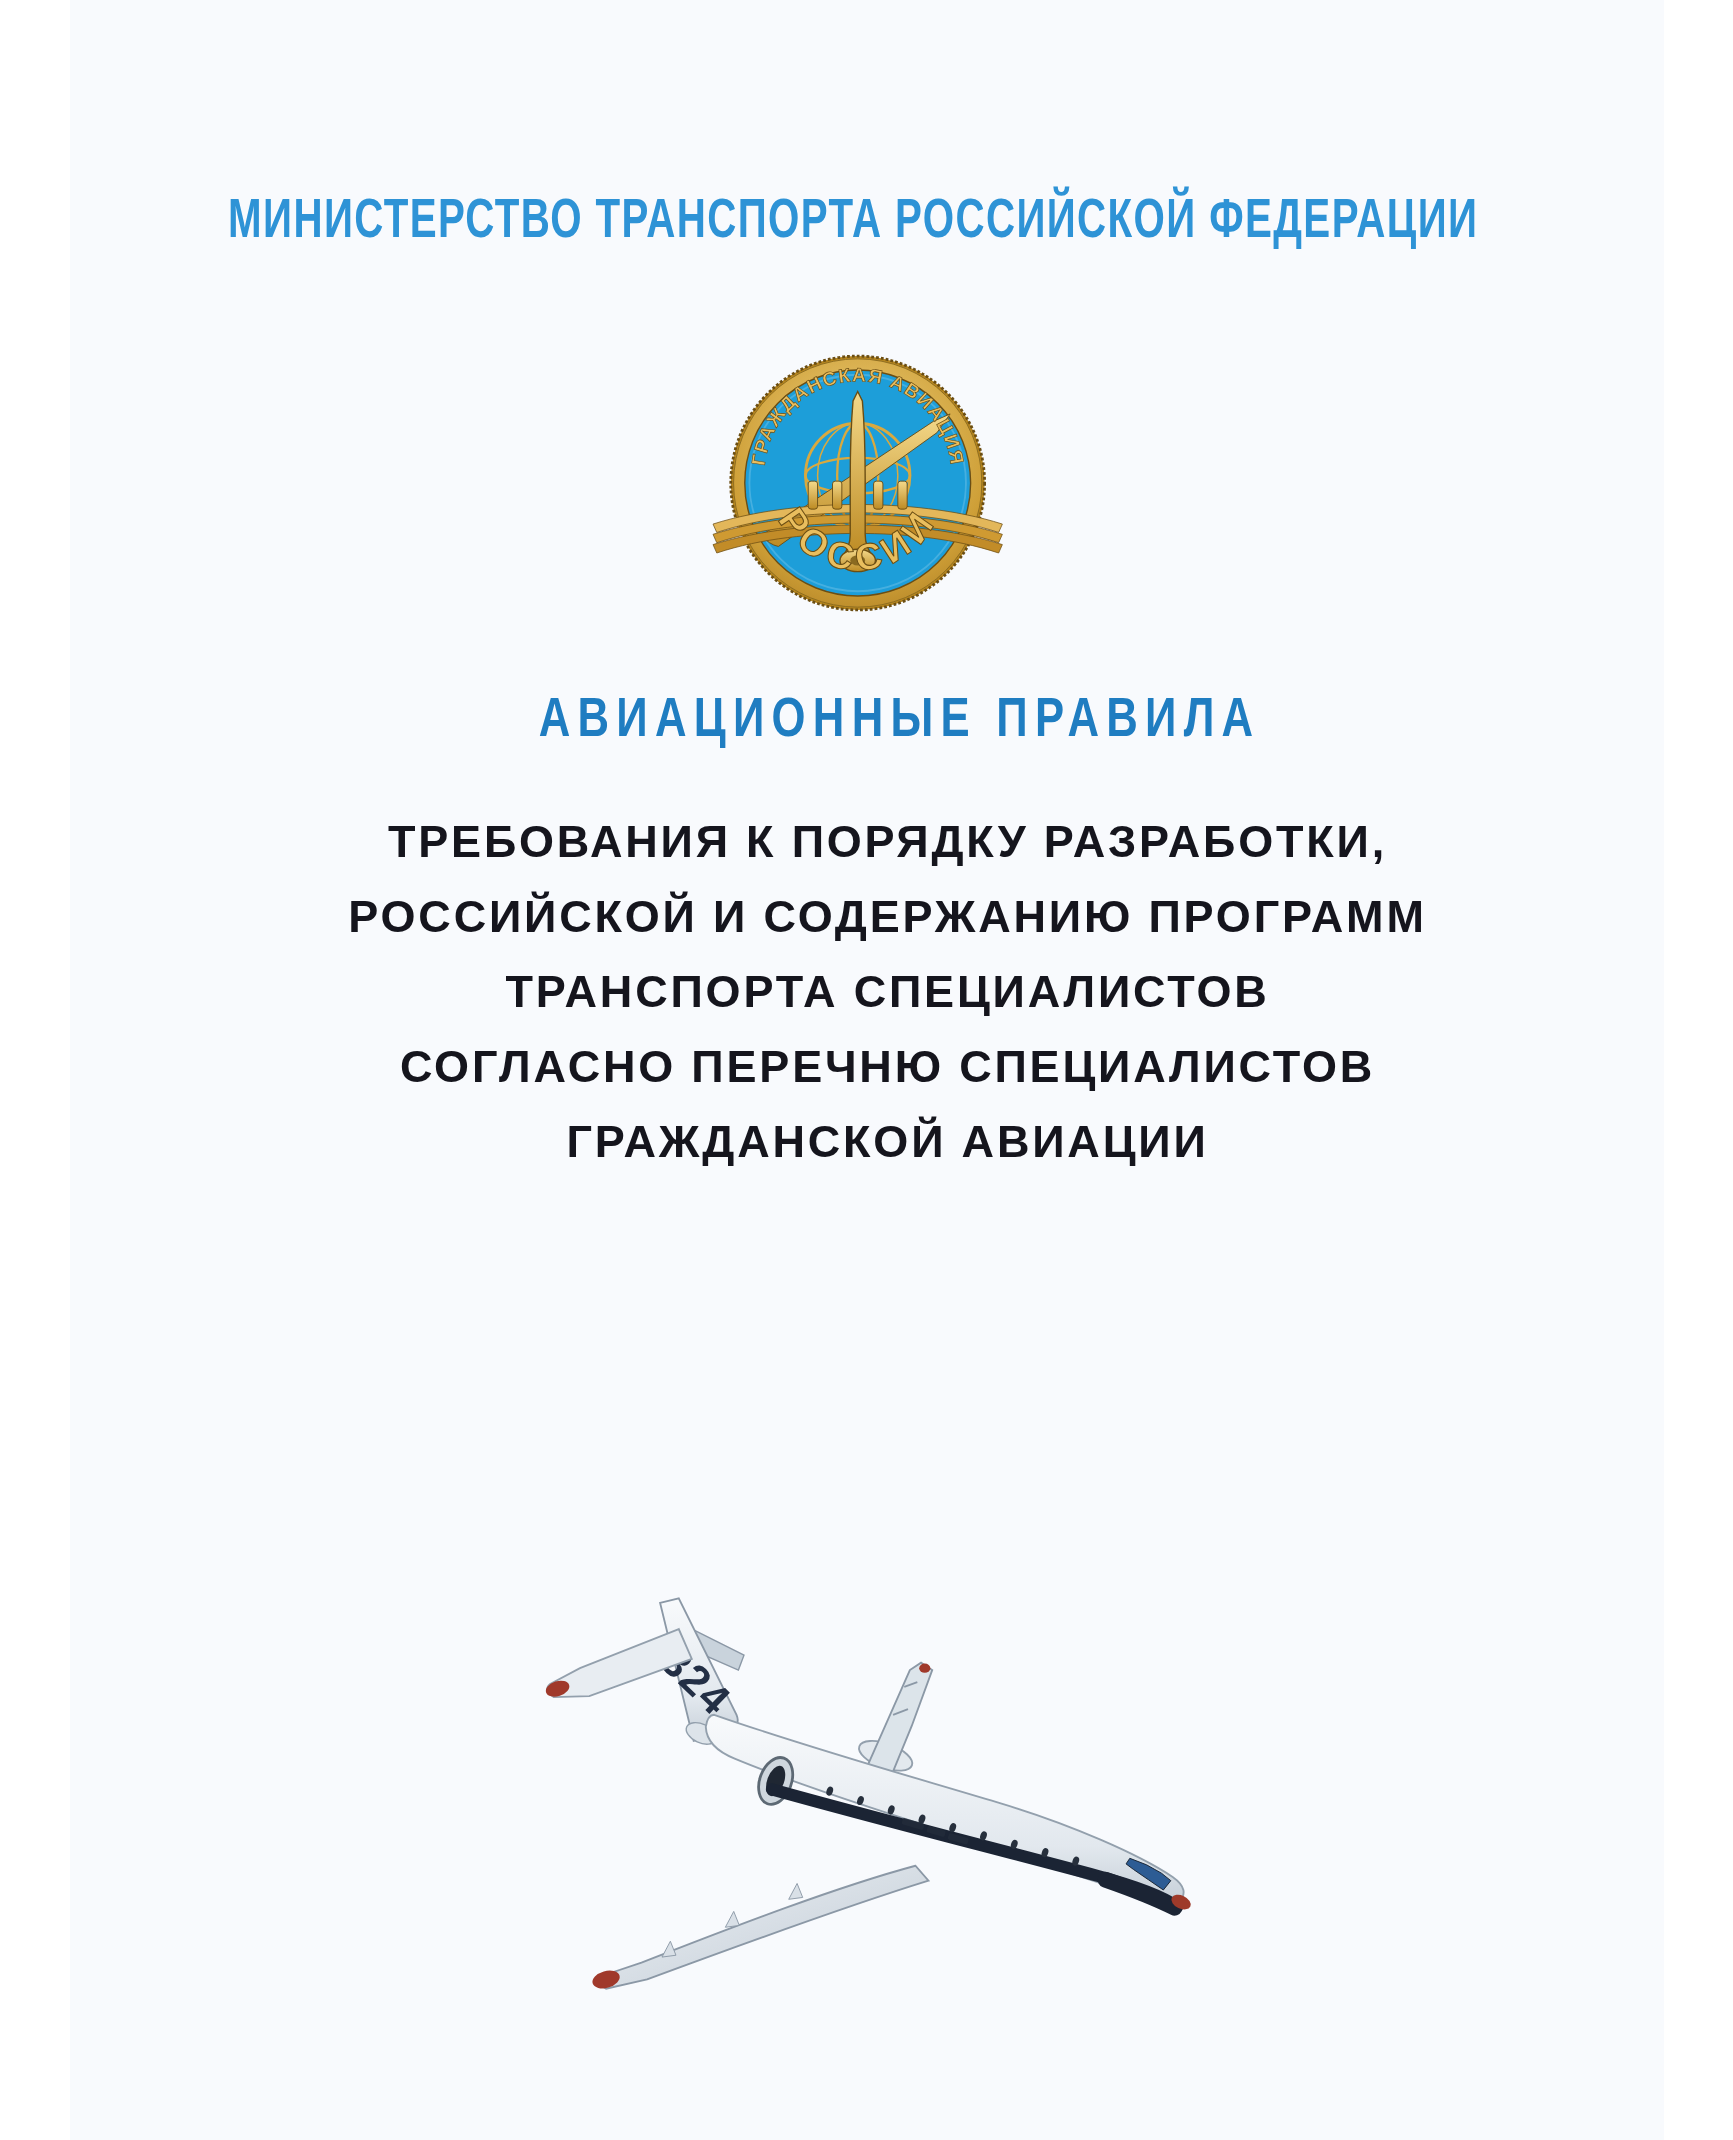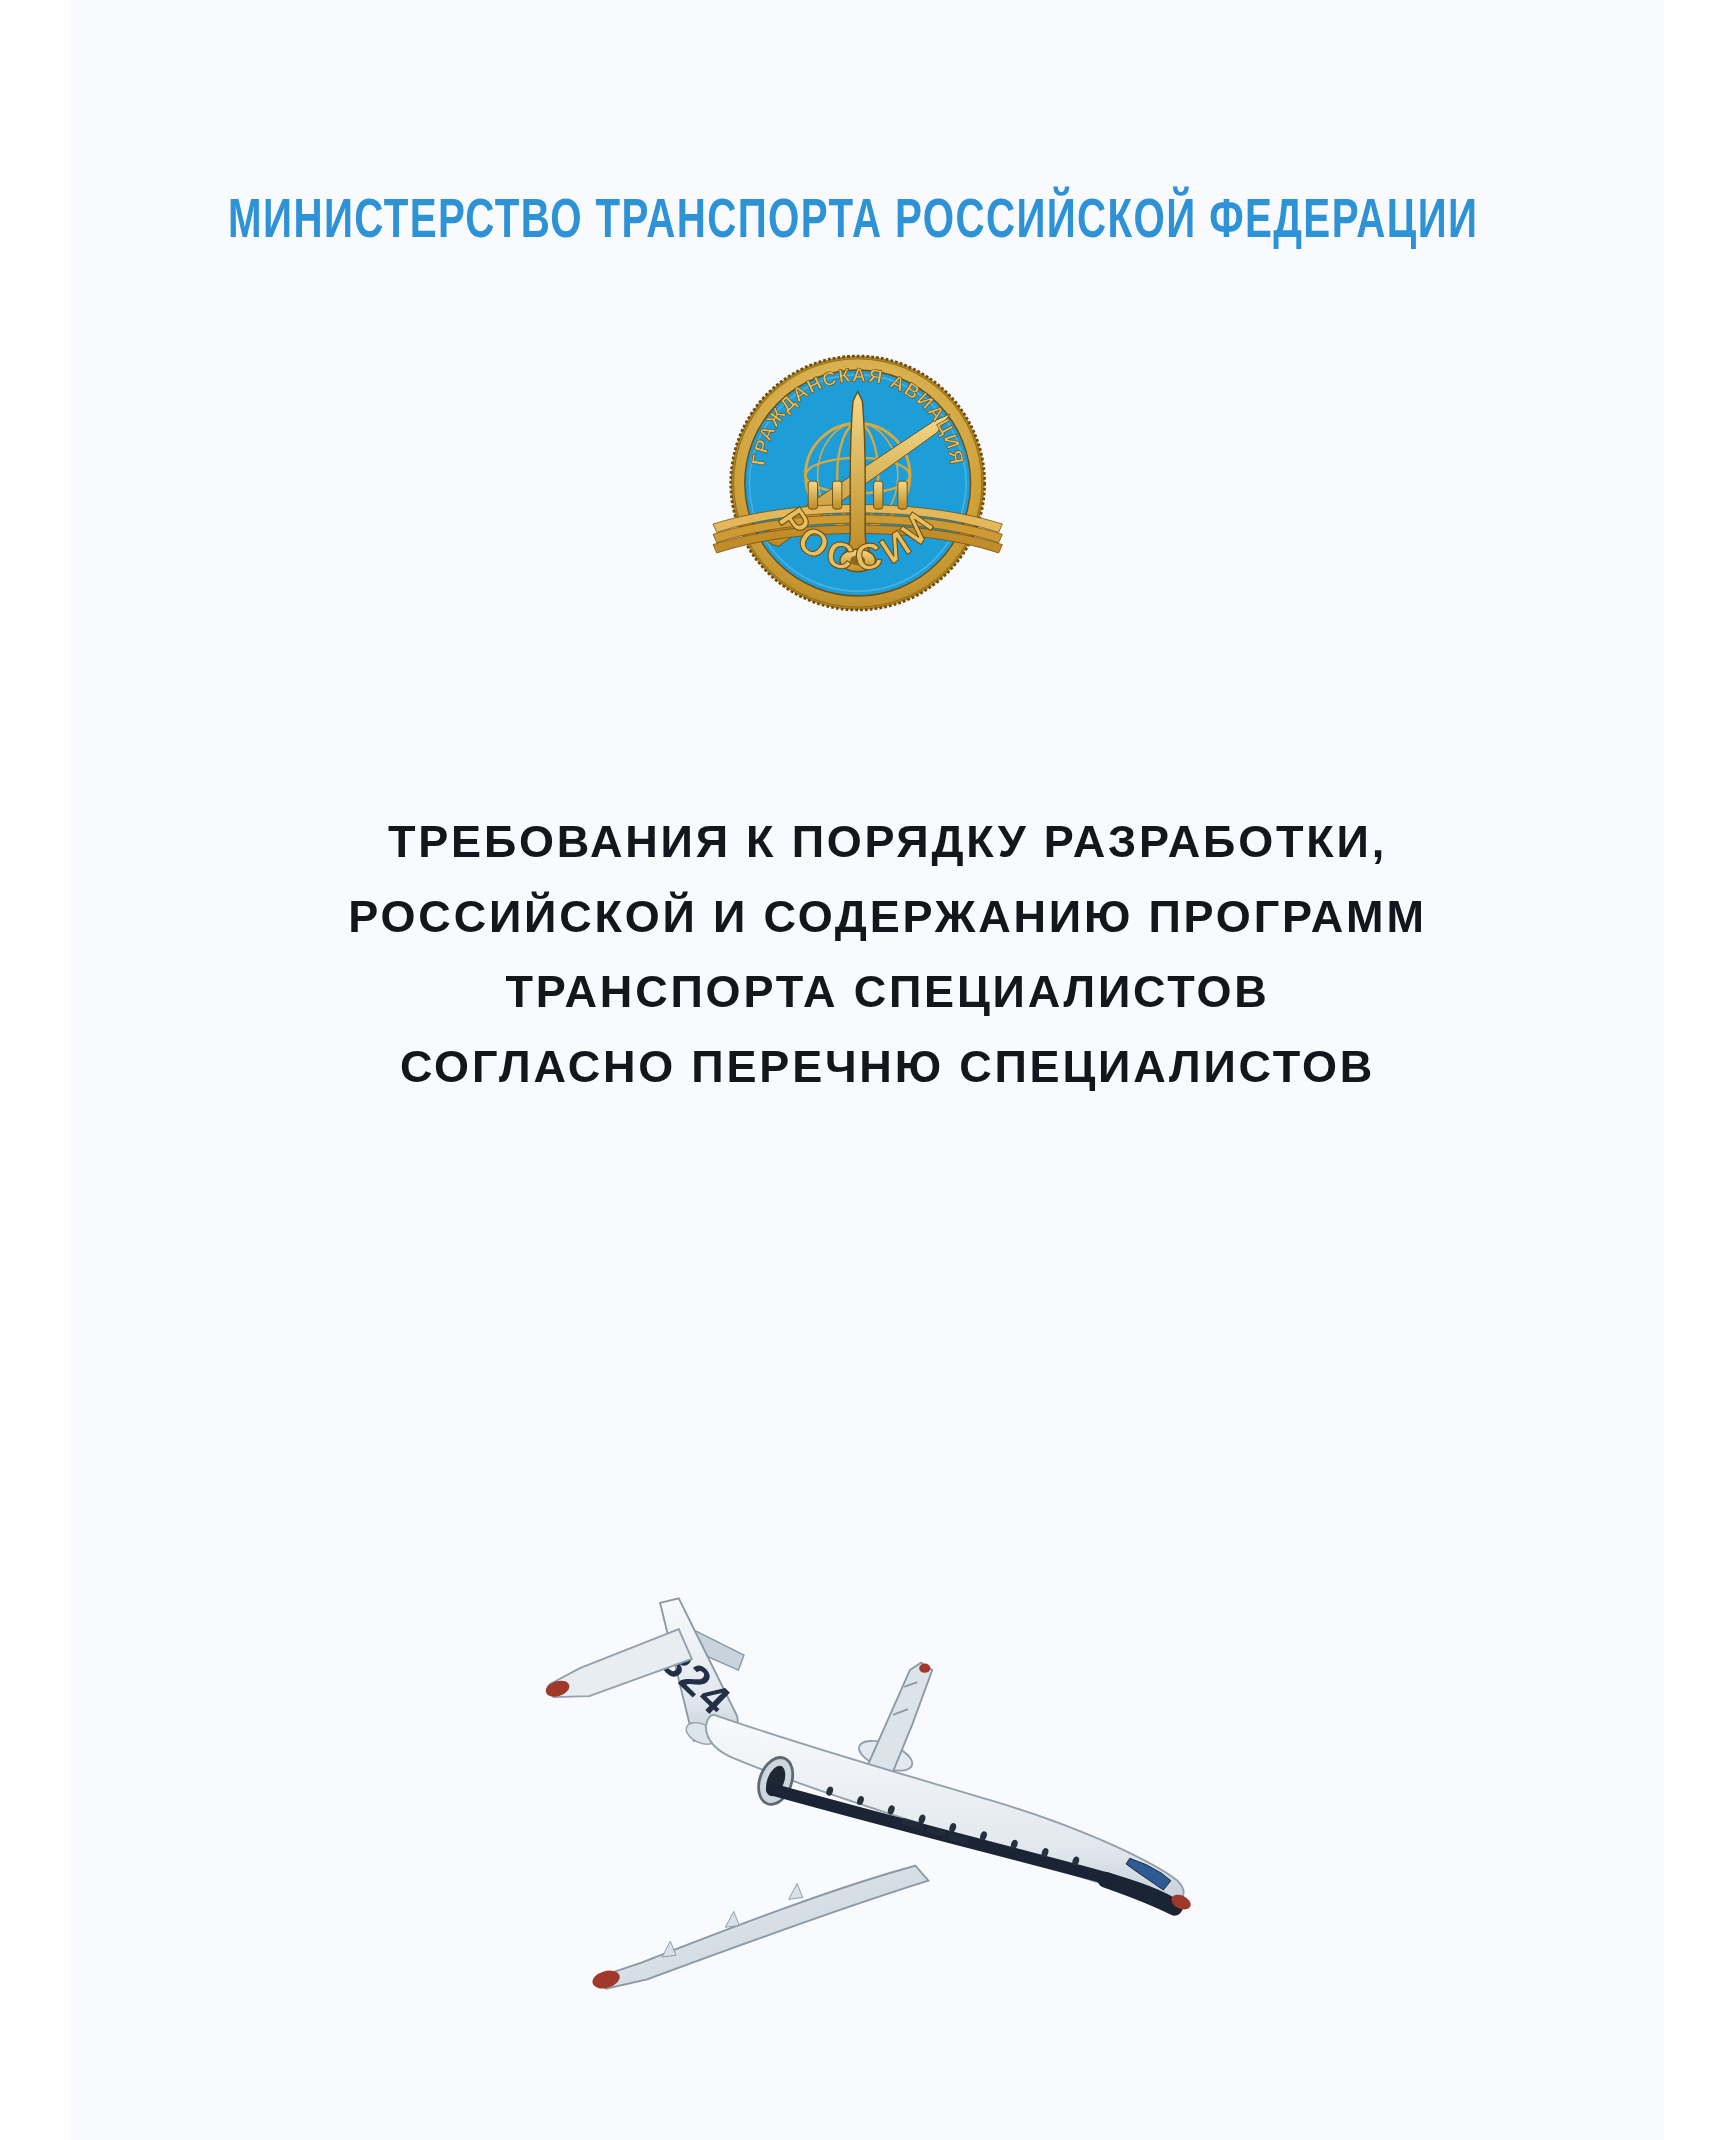--- a/index.html
+++ b/index.html
@@ -95,26 +95,30 @@
         <path id="arcBottom" d="M84,196 A93,93 0 0 0 246,196" fill="none"></path>
         <text font-size="20.5" font-weight="bold" letter-spacing="1.5" fill="#E9BE5E" stroke="#6B4E14" stroke-width="0.7">
           <textPath href="#arcTop" startOffset="50%" text-anchor="middle">ГРАЖДАНСКАЯ АВИАЦИЯ</textPath>
         </text>
         <text font-size="40" font-weight="bold" letter-spacing="7" fill="#E9BE5E" stroke="#6B4E14" stroke-width="1.1">
           <textPath href="#arcBottom" startOffset="50%" text-anchor="middle">РОССИИ</textPath>
         </text>
       </svg>
     </div>
 
+    <div class="fap fap2">
+      <span class="fap-t">АВИАЦИОННЫЕ ПРАВИЛА</span>
+    </div>
 
     <div class="title-block">
       <div class="title-line">ТРЕБОВАНИЯ К ПОРЯДКУ РАЗРАБОТКИ,</div>
       <div class="title-line">РОССИЙСКОЙ И СОДЕРЖАНИЮ ПРОГРАММ</div>
       <div class="title-line">ТРАНСПОРТА СПЕЦИАЛИСТОВ</div>
       <div class="title-line">СОГЛАСНО ПЕРЕЧНЮ СПЕЦИАЛИСТОВ</div>
+      <div class="title-line">ГРАЖДАНСКОЙ АВИАЦИИ</div>
     </div>
 
     <div class="plane">
       <svg viewBox="0 0 800 470">
         <defs>
           <linearGradient id="bodyG" x1="0" y1="0" x2="0" y2="1">
             <stop offset="0%" stop-color="#F8FAFC"></stop>
             <stop offset="70%" stop-color="#E2E8EE"></stop>
             <stop offset="100%" stop-color="#C6CFD8"></stop>
           </linearGradient>

